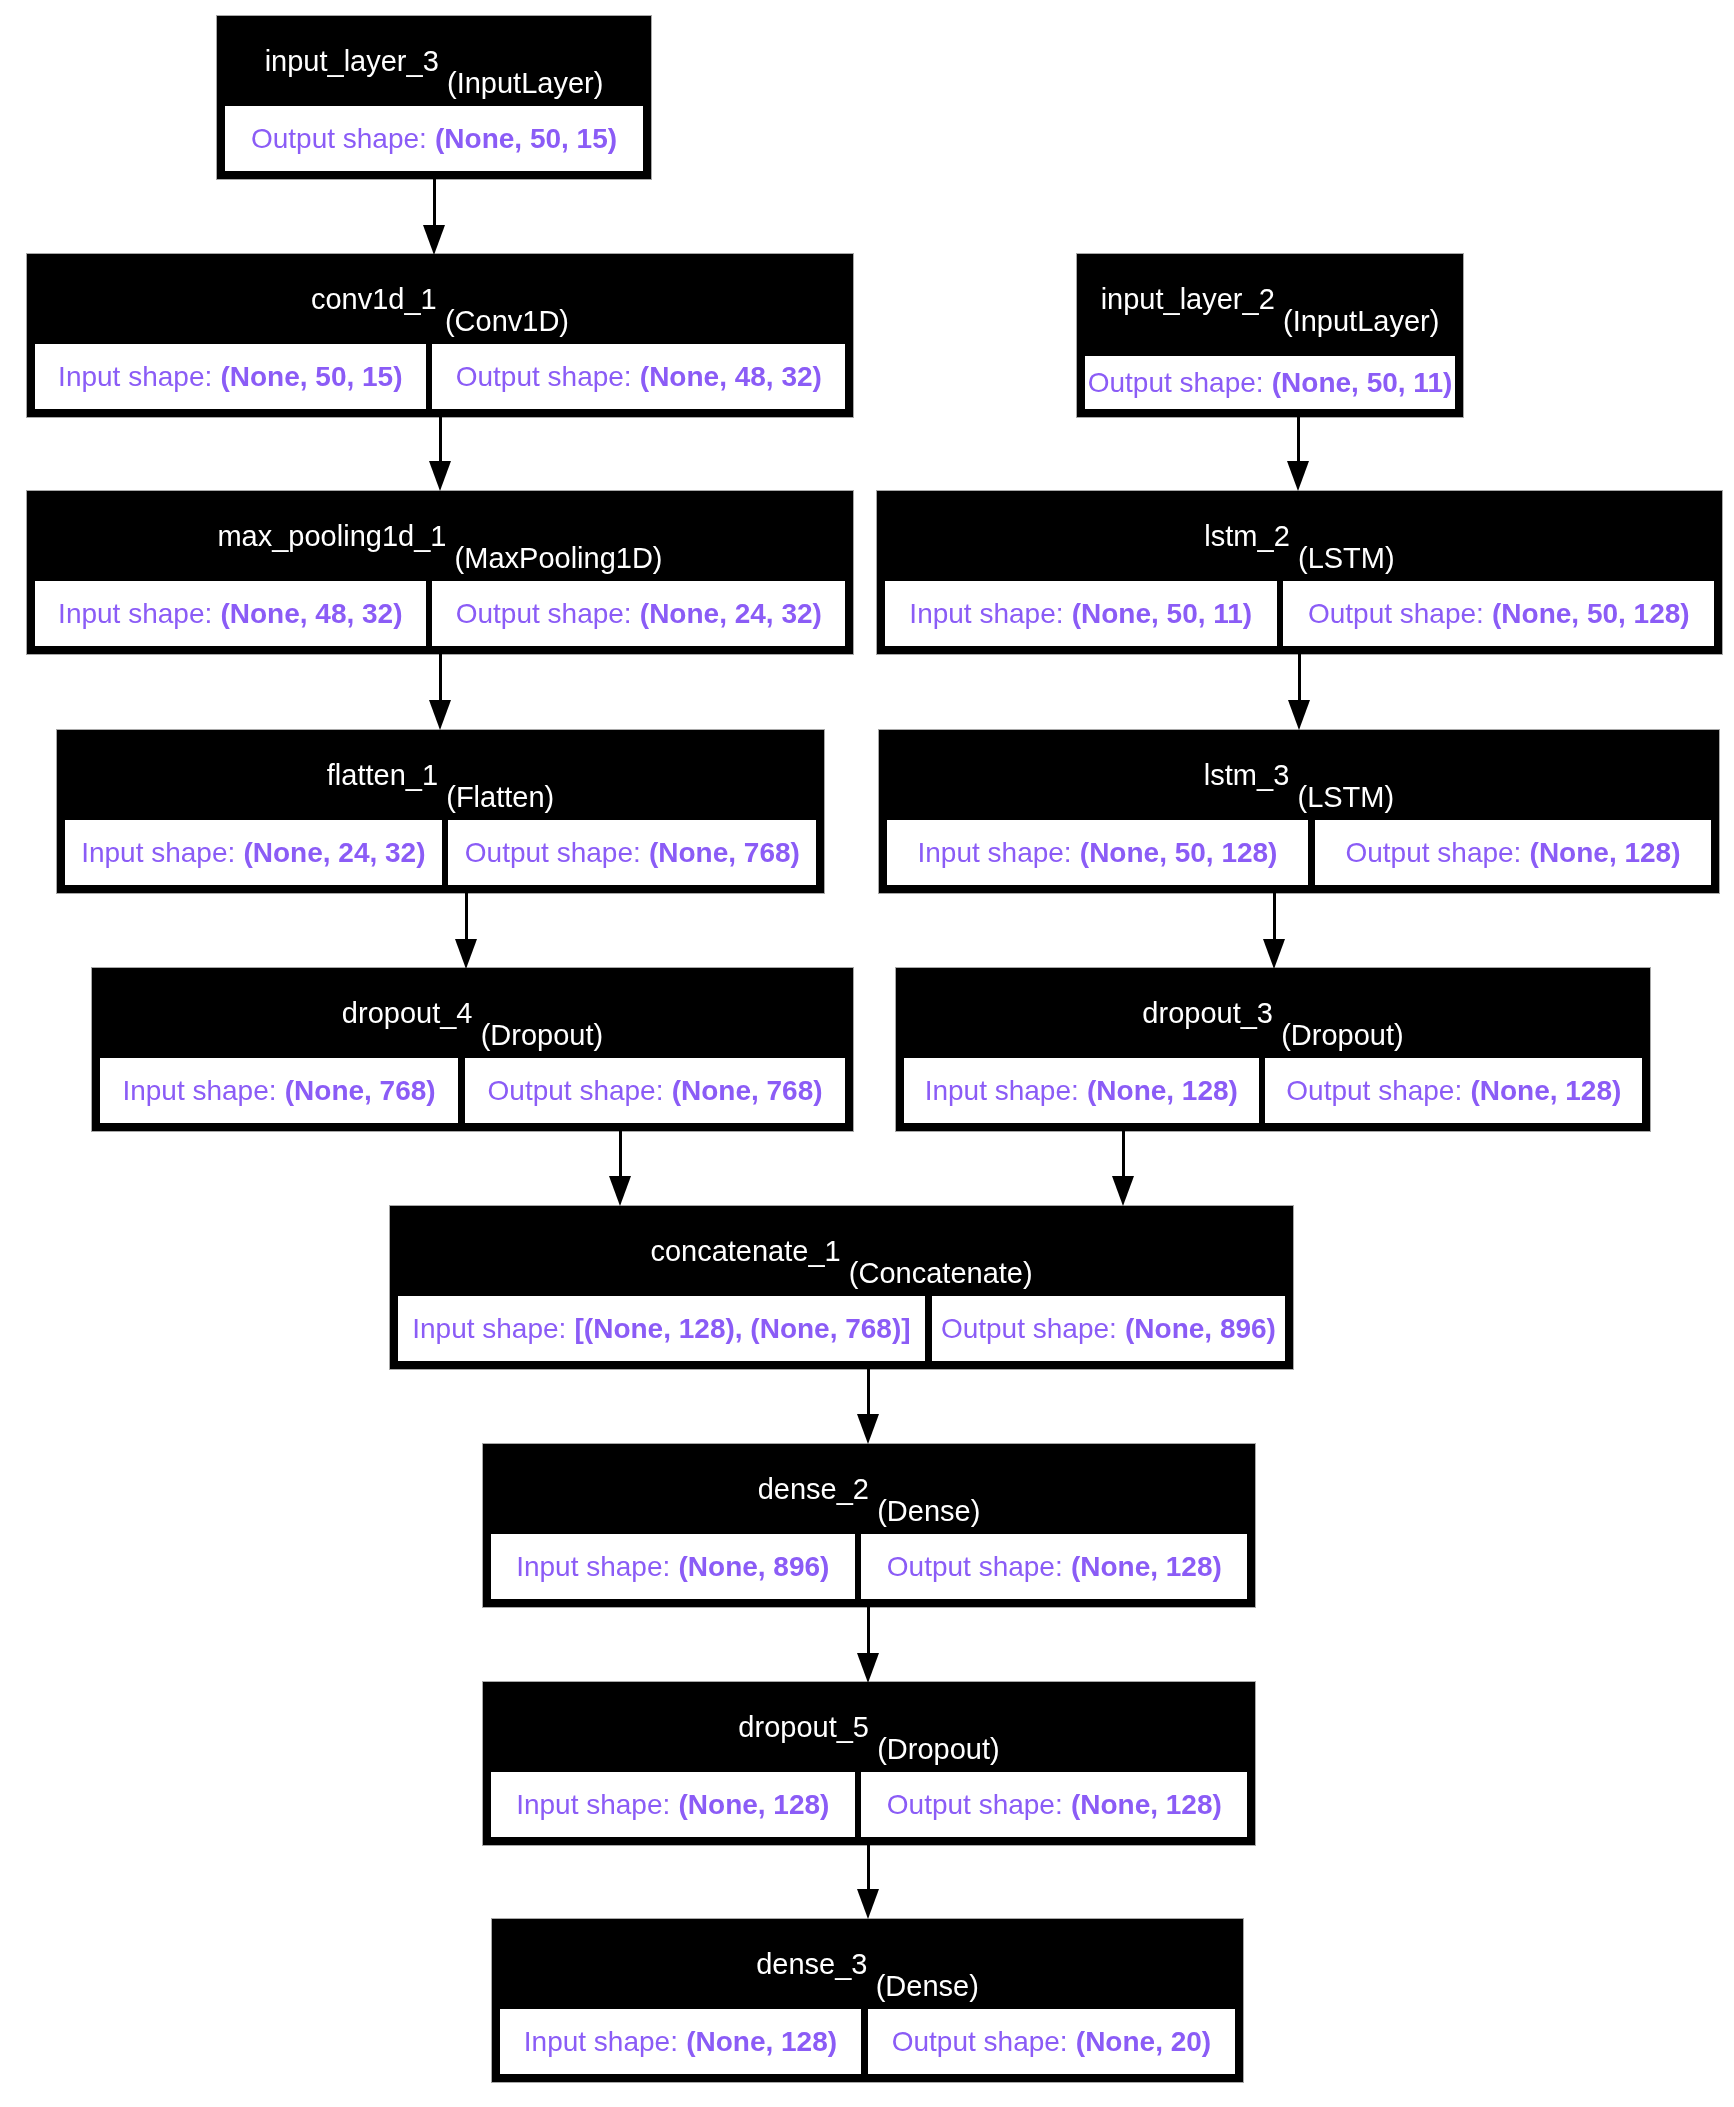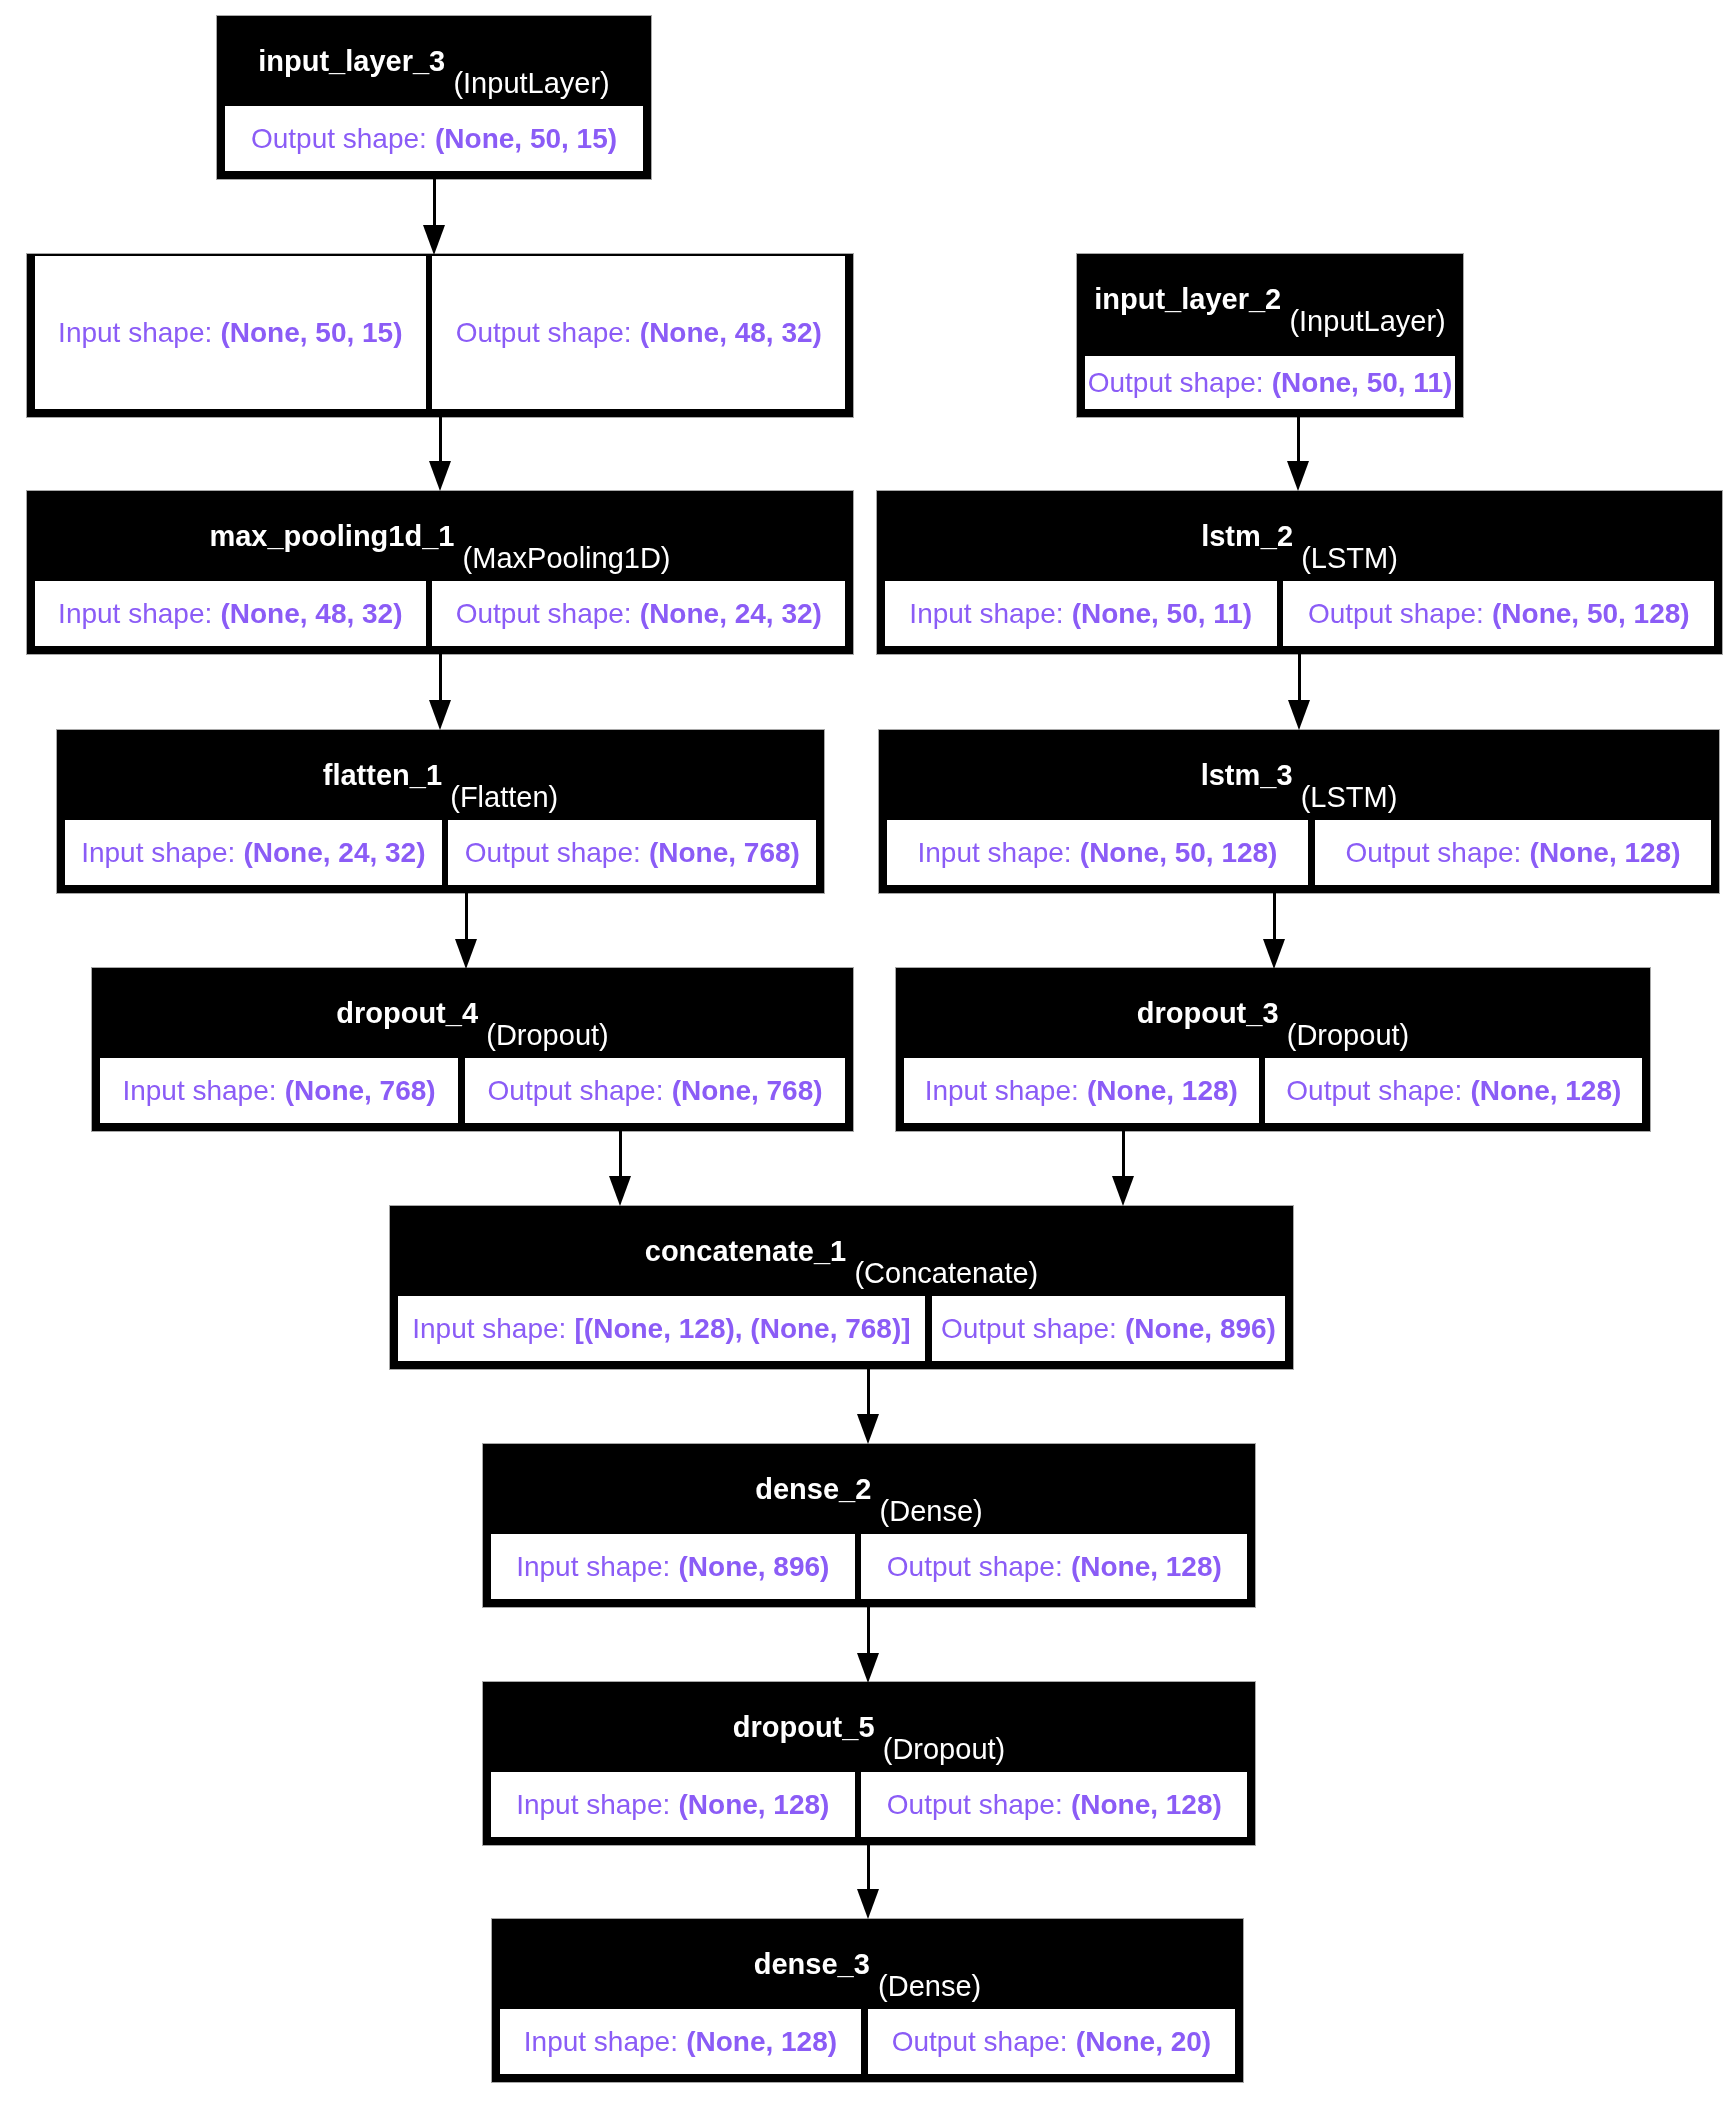--- a/index.html
+++ b/index.html
@@ -30,21 +30,21 @@
   .hdr {
     height: 88px;
     flex: 0 0 88px;
     display: flex;
     align-items: center;
     justify-content: center;
     color: #ffffff;
     font-size: 29px;
     white-space: nowrap;
   }
-  .hdr .lname { font-weight: 700; }
+  .hdr .lname { font-weight: 400; }
   .hdr .ltype { margin-left: 8.2px; font-weight: 400; margin-top: 44px; }
   .cells {
     flex: 1 1 auto;
     display: flex;
     gap: 4.4px;
     padding: 0 5.7px 5.7px 5.7px;
     box-sizing: border-box;
   }
   .cell {
     background: #ffffff;
@@ -96,20 +96,24 @@
     </div>
     <div class="cells">
       <div class="cell">
         <span class="shape-label">Output shape:</span>
         <span class="shape-val">(None, 50, 15)</span>
       </div>
     </div>
   </div>
 
   <div class="node" style="left:27px; top:254px; width:826px;">
+    <div class="hdr">
+      <span class="lname">conv1d_1</span>
+      <span class="ltype">(Conv1D)</span>
+    </div>
     <div class="cells">
       <div class="cell">
         <span class="shape-label">Input shape:</span>
         <span class="shape-val">(None, 50, 15)</span>
       </div>
       <div class="cell">
         <span class="shape-label">Output shape:</span>
         <span class="shape-val">(None, 48, 32)</span>
       </div>
     </div>

